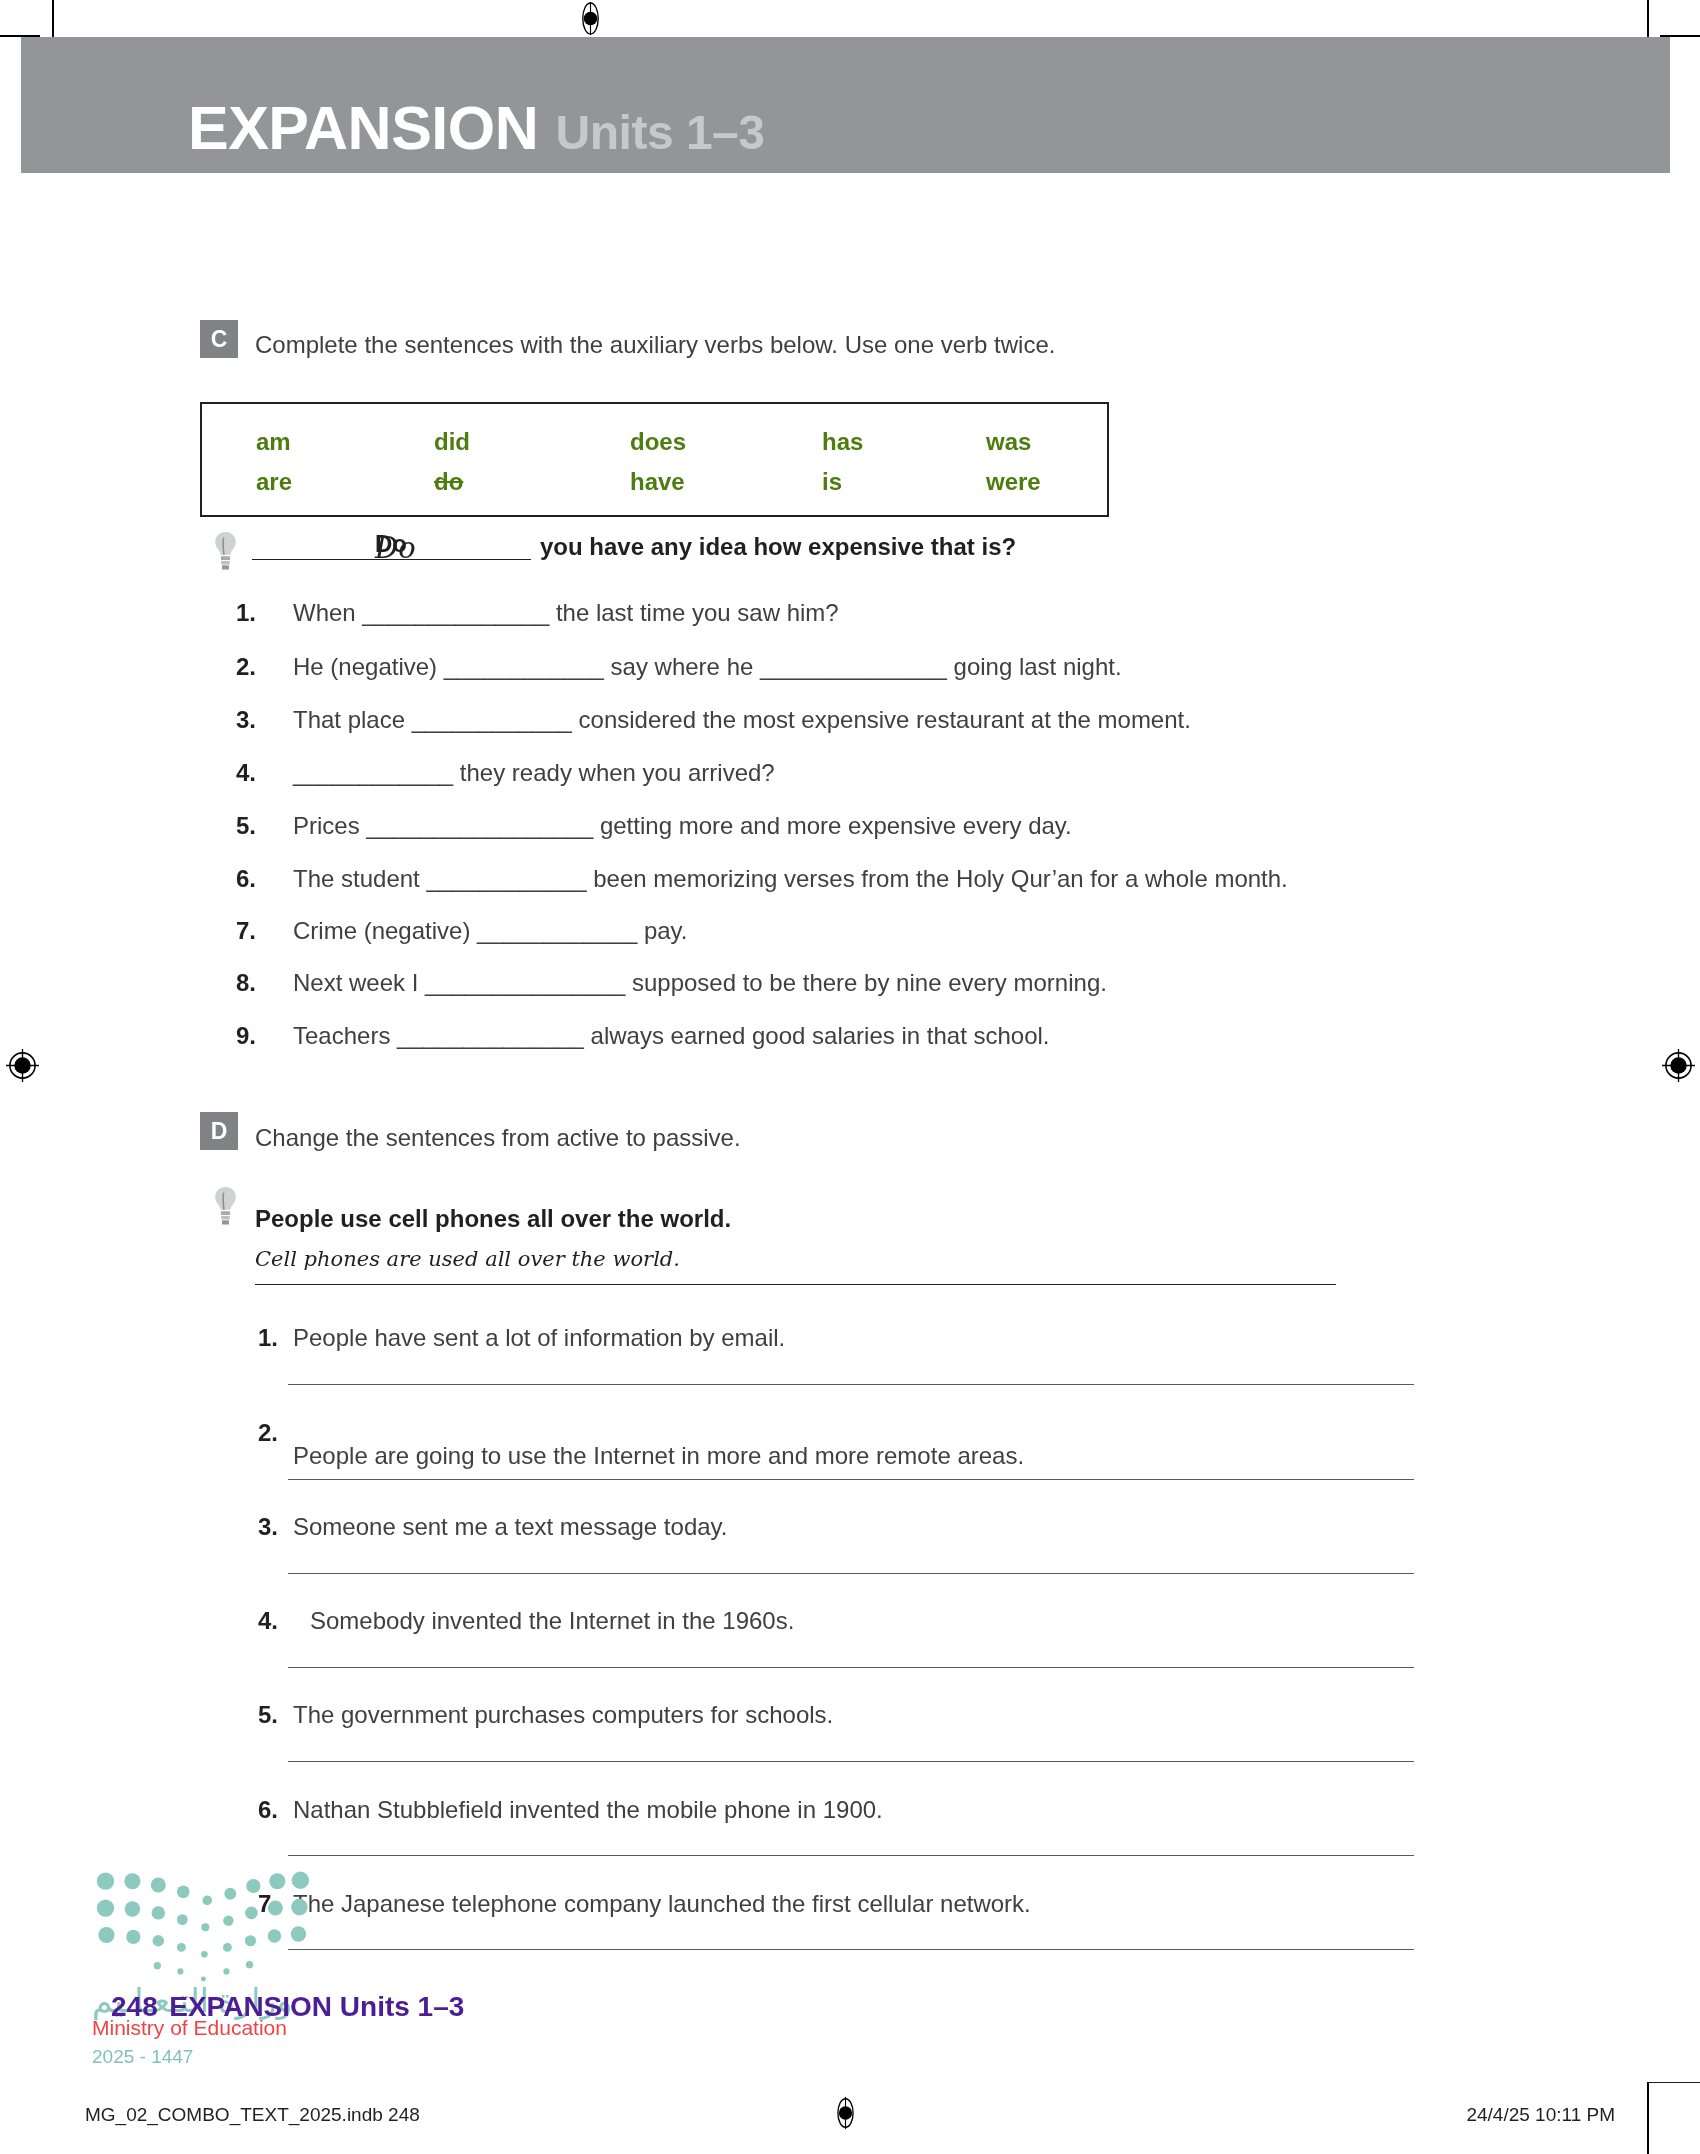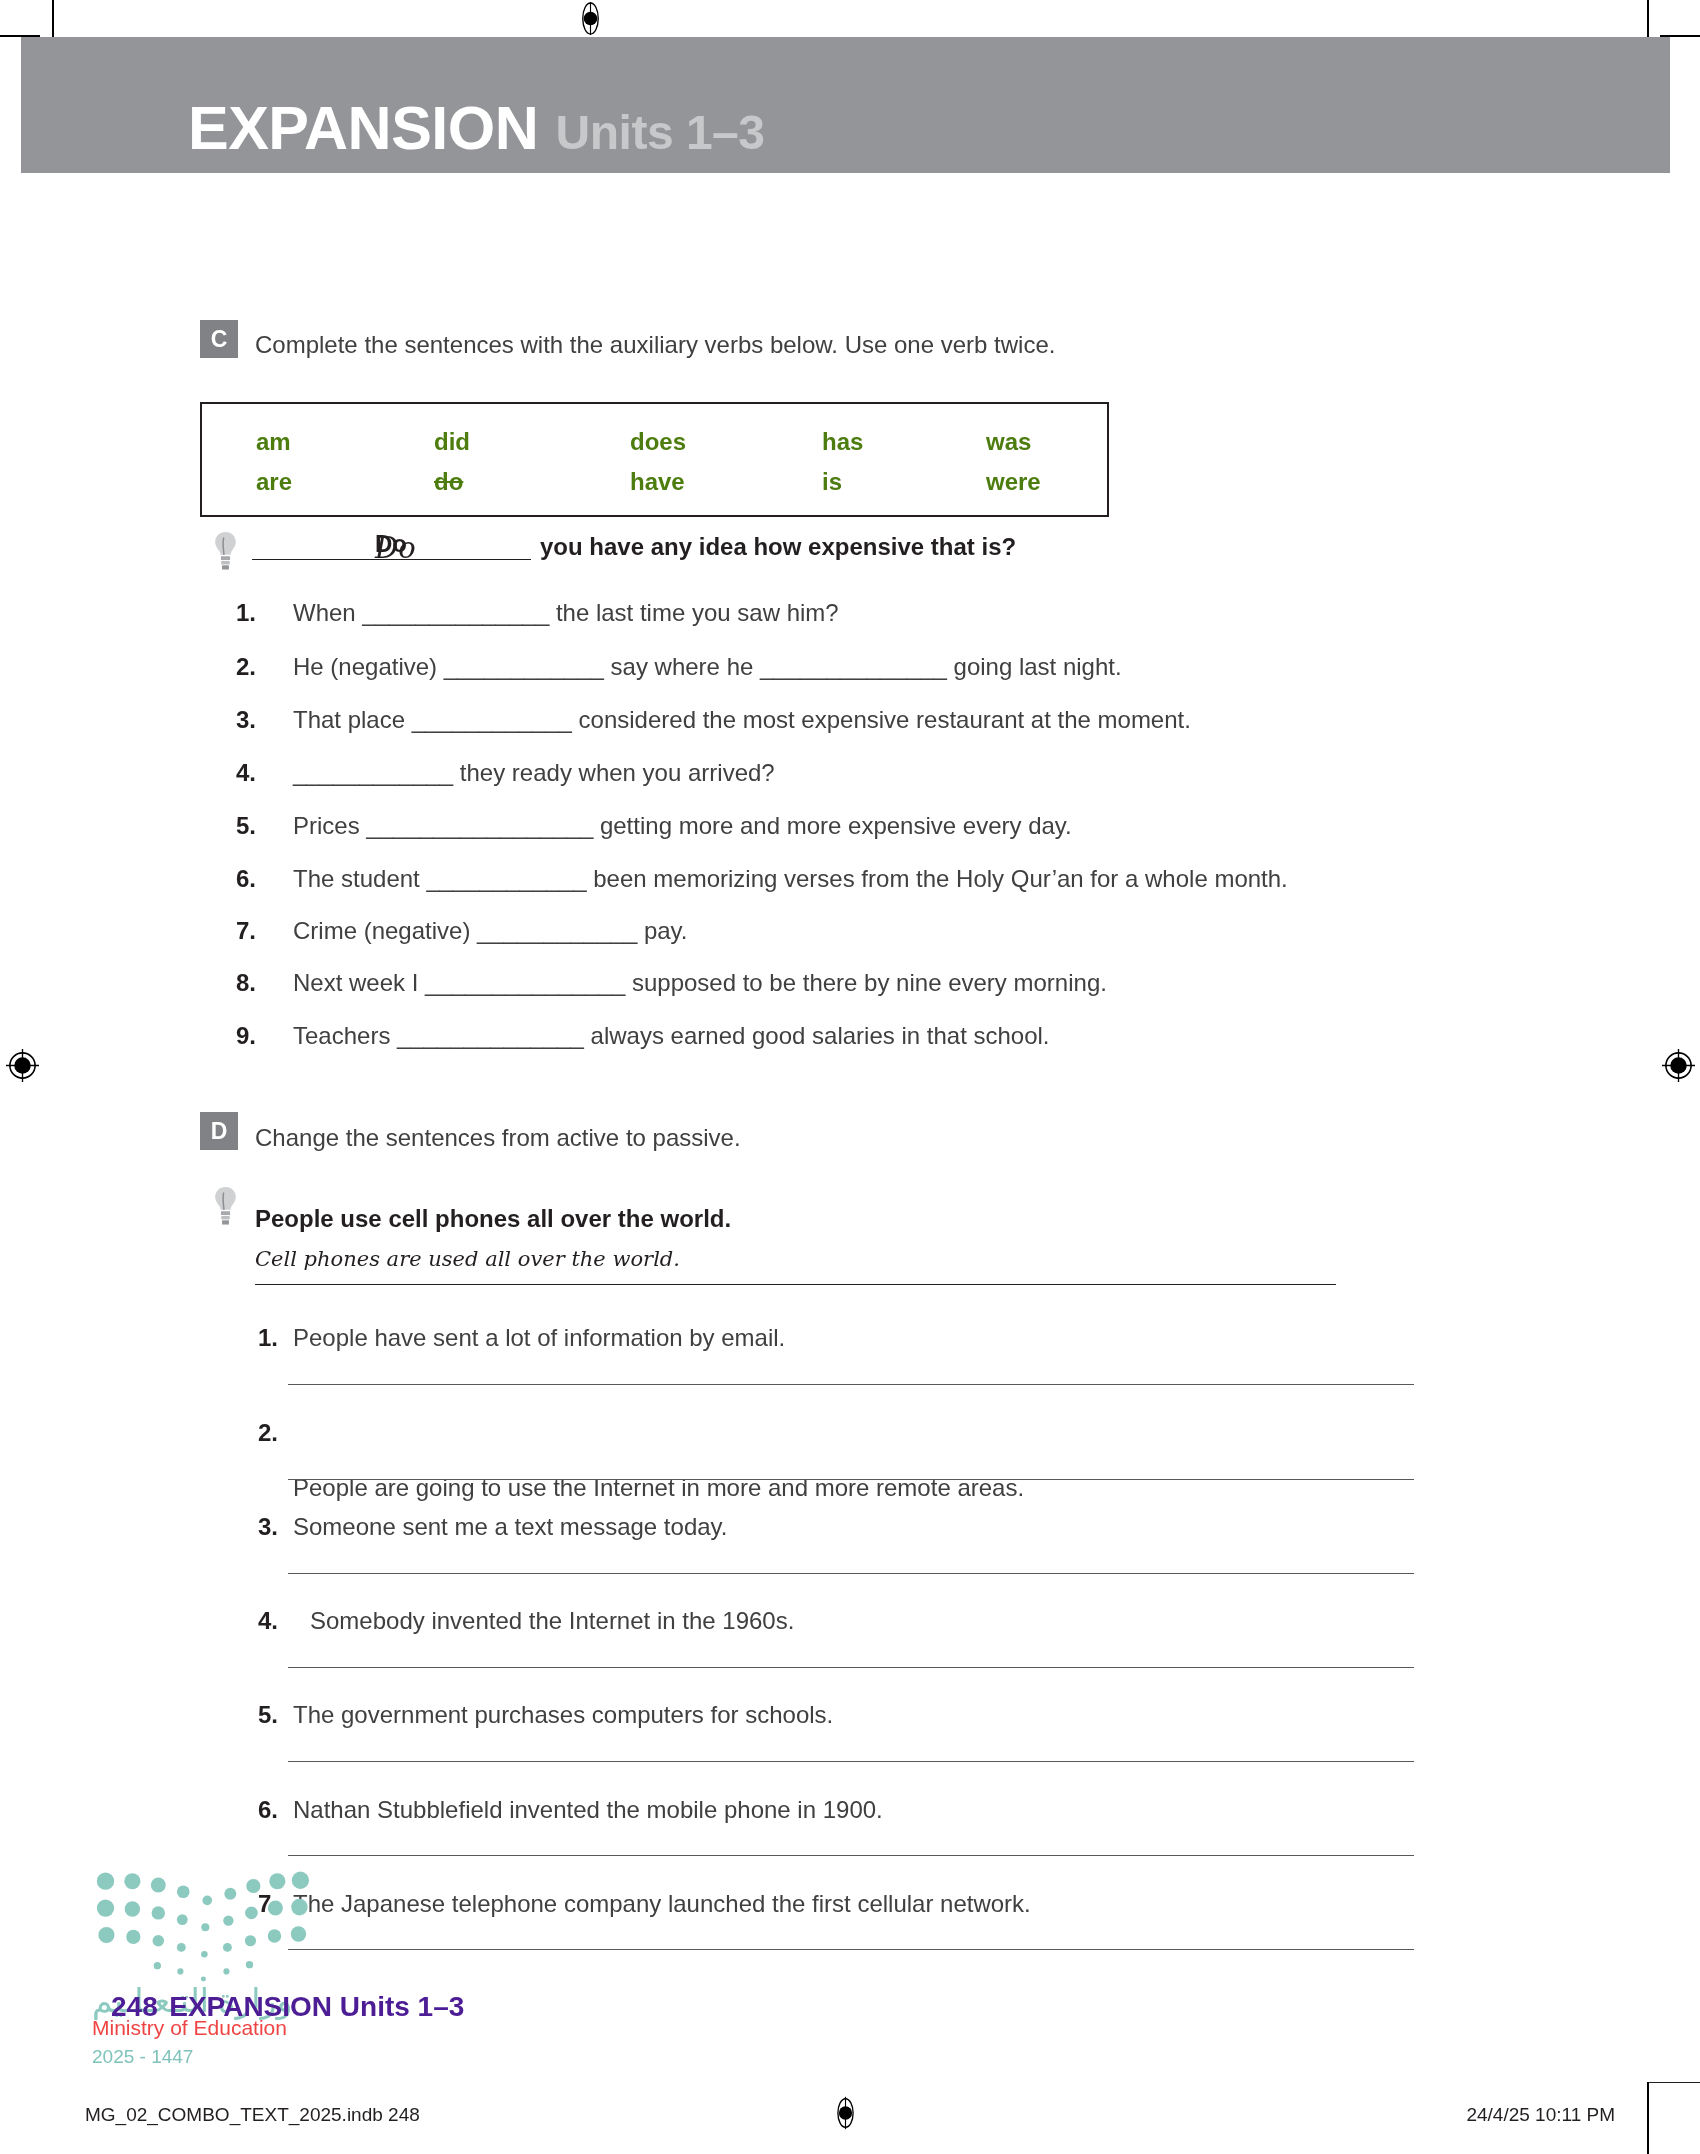--- a/index.html
+++ b/index.html
@@ -299,21 +299,21 @@
 </svg>
 <div class="example-text" style="left:255px; top:1205px;">People use cell phones all over the world.</div>
 <div class="ex-d-example-answer" style="left:255px; top:1247px;">Cell phones are used all over the world.</div>
 <div class="answer-line" style="left:255px; top:1284px; width:1081px; border-bottom:1.9px solid #231f20;"></div>
 
 <div class="q-num" style="left:245px; top:1324px;">1.</div>
 <div class="q-text" style="left:293px; top:1324px;">People have sent a lot of information by email.</div>
 <div class="answer-line" style="top:1384px;"></div>
 
 <div class="q-num" style="left:245px; top:1419px;">2.</div>
-<div class="q-text" style="left:293px; top:1474px;">People are going to use the Internet in more and more remote areas.</div>
+<div class="q-text" style="left:293px; top:1442px;">People are going to use the Internet in more and more remote areas.</div>
 <div class="answer-line" style="top:1479px;"></div>
 
 <div class="q-num" style="left:245px; top:1513px;">3.</div>
 <div class="q-text" style="left:293px; top:1513px;">Someone sent me a text message today.</div>
 <div class="answer-line" style="top:1573px;"></div>
 
 <div class="q-num" style="left:245px; top:1607px;">4.</div>
 <div class="q-text" style="left:293px; top:1607px;margin-left:17px;">Somebody invented the Internet in the 1960s.</div>
 <div class="answer-line" style="top:1667px;"></div>
 

